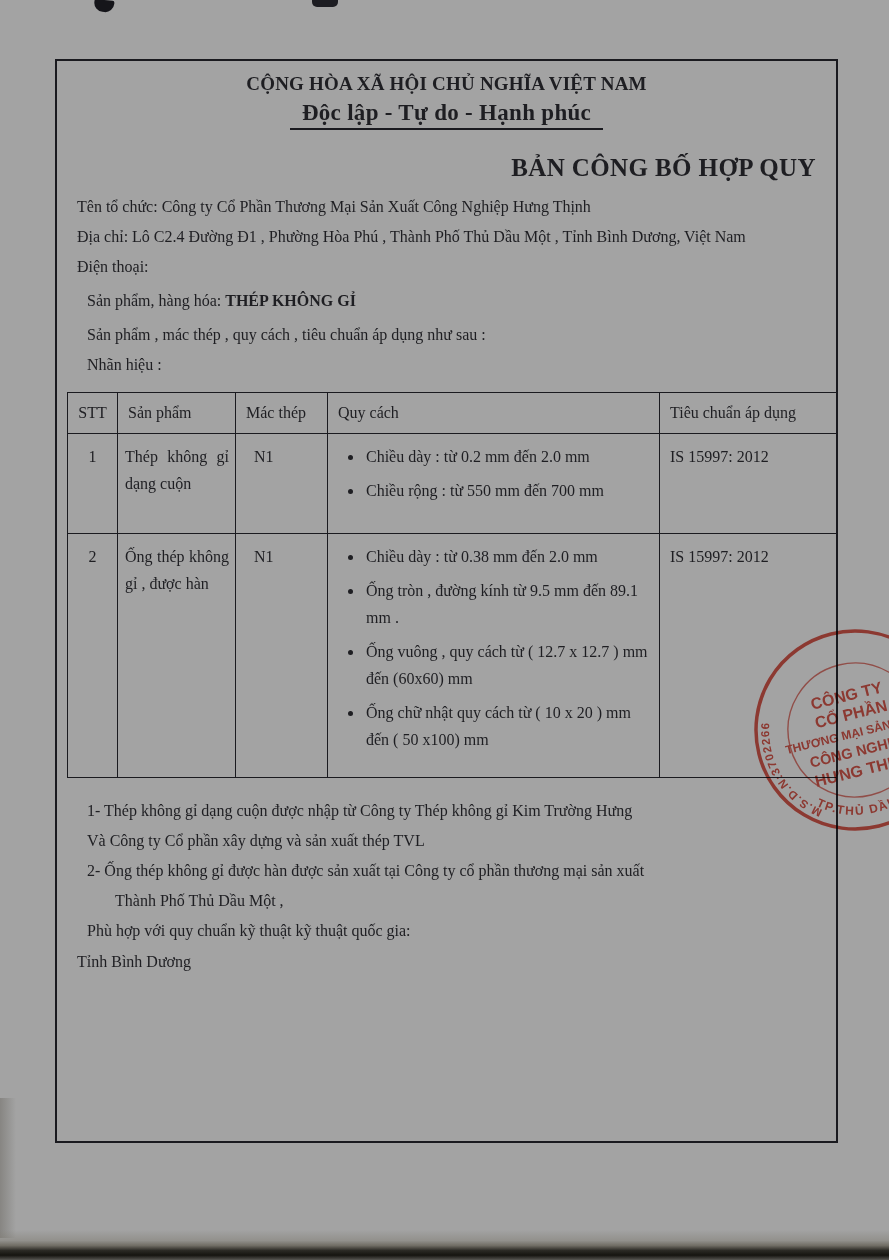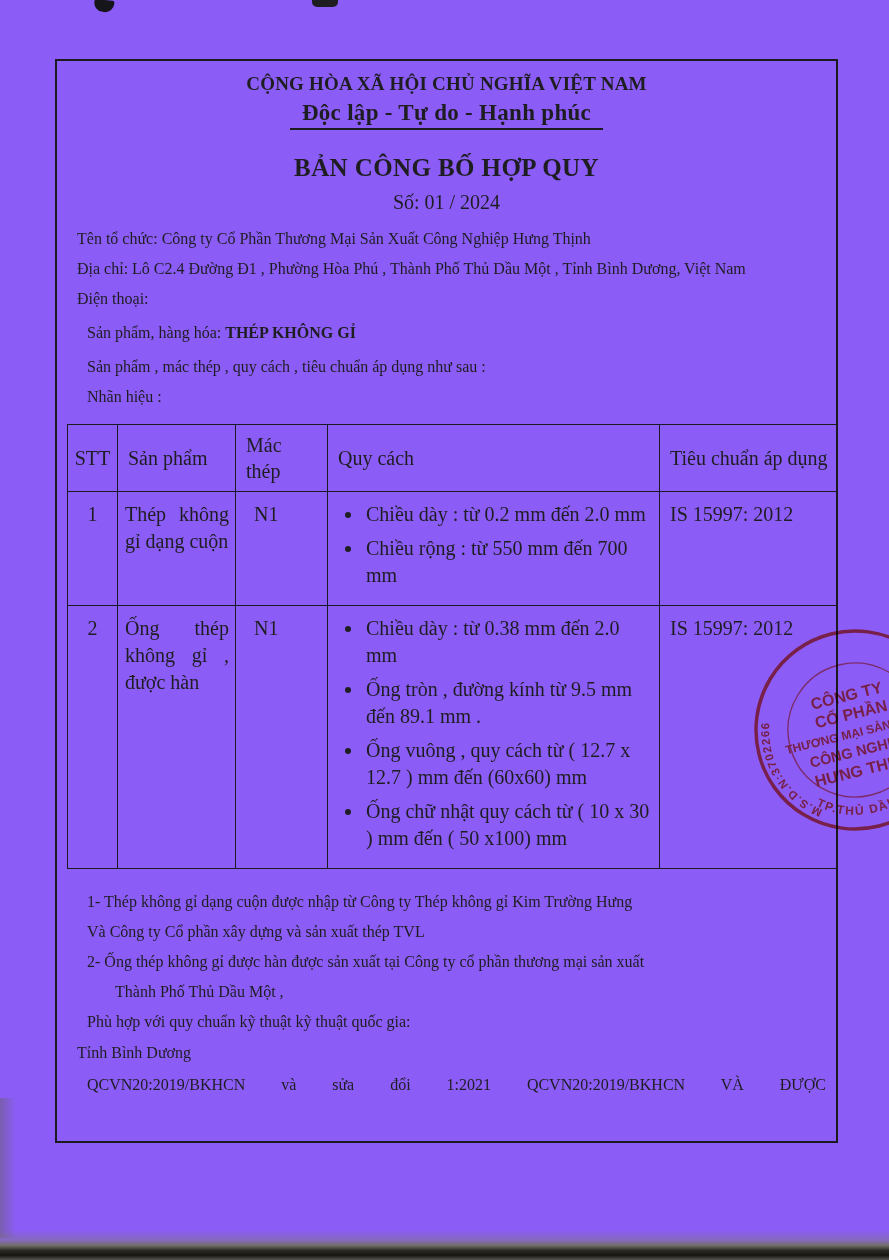--- a/index.html
+++ b/index.html
@@ -1,21 +1,21 @@
 <!DOCTYPE html>
 <html><head>
 <meta charset="utf-8">
 <style>
   html, body { margin:0; padding:0; background:#ffffff; }
 
   .page {
     position: relative;
     width: 889px;
     height: 1260px;
-    background: #8b5cf6;
+    background: #a3a3a3;
     overflow: hidden;
     font-family: "Liberation Serif", serif;
     color: #1e1e22;
   }
 
   
   .mark { position:absolute; }
   .mark-a { left:94px; top:0; width:20px; height:12px; background:#15151a; border-radius:2px 2px 9px 9px; transform:rotate(6deg); }
   .mark-b { left:312px; top:0; width:26px; height:7px; background:#1d1d22; border-radius:0 0 5px 5px; }
   .smudge { position:absolute; left:0; bottom:22px; width:16px; height:140px;
@@ -28,30 +28,30 @@
   .frame {
     position:absolute; left:55px; top:59px; width:783px; height:1084px;
     box-sizing:border-box; border:2px solid #1a1a1f;
     padding:10px 20px 0 20px; overflow:hidden;
   }
 
   .gov-title { text-align:center; font-size:19px; font-weight:bold; margin-top:2px; letter-spacing:0.2px; }
   .gov-motto-wrap { text-align:center; margin-top:5px; }
   .gov-motto { display:inline-block; font-size:23px; font-weight:bold; padding:0 12px 2px; border-bottom:2px solid #1a1a1f; letter-spacing:0.3px; }
 
-  .doc-title { text-align:center; font-size:25px; font-weight:bold; margin-top:24px; letter-spacing:0.4px; }
+  .doc-title { text-align:right; font-size:25px; font-weight:bold; margin-top:24px; letter-spacing:0.4px; }
   .doc-number { text-align:center; font-size:20px; margin-top:9px; }
 
   .para { font-size:16px; line-height:30px; margin:0; }
   .mt10 { margin-top:10px; }
   .mt4 { margin-top:4px; }
   .indent { padding-left:10px; }
 
   
-  .spec-table { border-collapse:collapse; table-layout:fixed; width:772px; margin:12px 0 0 -10px; font-size:20px; }
+  .spec-table { border-collapse:collapse; table-layout:fixed; width:772px; margin:12px 0 0 -10px; font-size:16px; }
   .spec-table th, .spec-table td { border:1.5px solid #1a1a1f; }
   .spec-table th { font-weight:normal; text-align:left; padding:7px 10px; line-height:26px; }
   .spec-table th.c-stt { text-align:center; padding:7px 2px; }
   .spec-table td { vertical-align:top; padding:9px 8px; line-height:27px; }
   td.c-stt { text-align:center; }
   td.c-sp { text-align:justify; padding:9px 6px 9px 7px;margin-left:31px; }
   td.c-mt { padding-left:18px; }
   td.c-qc { padding:9px 6px 9px 10px; }
   td.c-tc { padding:9px 10px; }
   ul.specs { margin:0; padding-left:26px; width:312px; box-sizing:border-box; list-style:disc; }
@@ -78,21 +78,20 @@
   <div class="mark mark-b"></div>
 
   <div class="frame">
 
     <div class="gov-title">CỘNG HÒA XÃ HỘI CHỦ NGHĨA VIỆT NAM</div>
     <div class="gov-motto-wrap">
       <span class="gov-motto">Độc lập - Tự do - Hạnh phúc</span>
     </div>
 
     <div class="doc-title">BẢN CÔNG BỐ HỢP QUY</div>
-    <div class="doc-number">Số: 01 / 2024</div>
 
     <p class="para mt10">Tên tổ chức: Công ty Cổ Phần Thương Mại Sản Xuất Công Nghiệp Hưng Thịnh</p>
     <p class="para">Địa chỉ: Lô C2.4 Đường Đ1 , Phường Hòa Phú , Thành Phố Thủ Dầu Một , Tỉnh Bình Dương, Việt Nam</p>
     <p class="para">Điện thoại:</p>
     <p class="para mt4 indent"><span>Sản phẩm, hàng hóa: </span><b>THÉP KHÔNG GỈ</b></p>
     <p class="para mt4 indent">Sản phẩm , mác thép , quy cách , tiêu chuẩn áp dụng như sau :</p>
     <p class="para indent">Nhãn hiệu :</p>
 
     <table class="spec-table">
       <colgroup>
@@ -126,40 +125,39 @@
         </tr>
         <tr class="row2">
           <td class="c-stt">2</td>
           <td class="c-sp">Ống thép không gỉ , được hàn</td>
           <td class="c-mt">N1</td>
           <td class="c-qc">
             <ul class="specs">
               <li>Chiều dày : từ 0.38 mm đến 2.0 mm</li>
               <li>Ống tròn , đường kính từ 9.5 mm đến 89.1 mm .</li>
               <li>Ống vuông , quy cách từ ( 12.7 x 12.7 ) mm đến (60x60) mm</li>
-              <li>Ống chữ nhật quy cách từ ( 10 x 30 ) mm đến ( 50 x100) mm</li>
+              <li>Ống chữ nhật quy cách từ ( 10 x 20 ) mm đến ( 50 x100) mm</li>
             </ul>
           </td>
           <td class="c-tc">IS 15997: 2012</td>
         </tr>
       </tbody>
     </table>
 
     <div class="notes">
       <div class="para note1">
         <div>1-  Thép không gỉ dạng cuộn được nhập từ Công ty Thép không gỉ Kim Trường Hưng</div>
         <div>Và Công ty Cổ phần xây dựng và sản xuất thép TVL</div>
       </div>
       <div class="para note2">
         <div>2-  Ống thép không gỉ được hàn được sản xuất tại Công ty cổ phần thương mại sản xuất</div>
         <div class="n2cont">Thành Phố Thủ Dầu Một ,</div>
       </div>
       <p class="para conform">Phù hợp với quy chuẩn kỹ thuật kỹ thuật quốc gia:</p>
       <p class="para province">Tỉnh Bình Dương</p>
-      <p class="para qcvn1">QCVN20:2019/BKHCN và sửa đổi 1:2021 QCVN20:2019/BKHCN VÀ ĐƯỢC</p>
 
     </div>
 
   </div>
 
   <svg class="stamp" width="250" height="230" viewBox="0 0 250 230">
     <defs>
       <path id="seal-arc-left" d="M 125 196 A 86 86 0 0 1 39 110 A 86 86 0 0 1 125 24" fill="none"></path>
       <path id="seal-arc-bottom" d="M 47 145 A 86 86 0 0 0 203 145" fill="none"></path>
     </defs>

